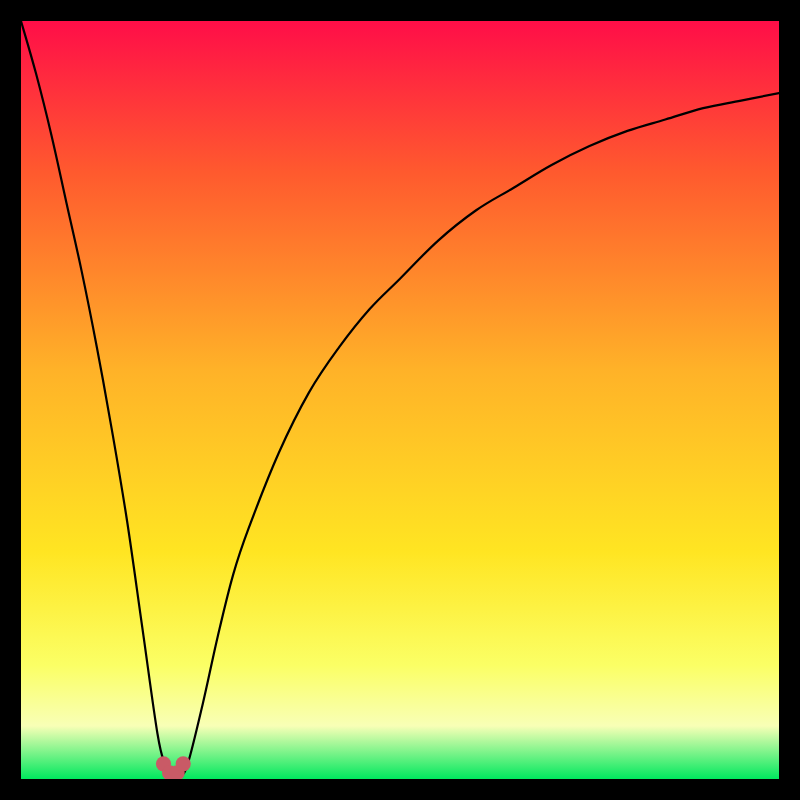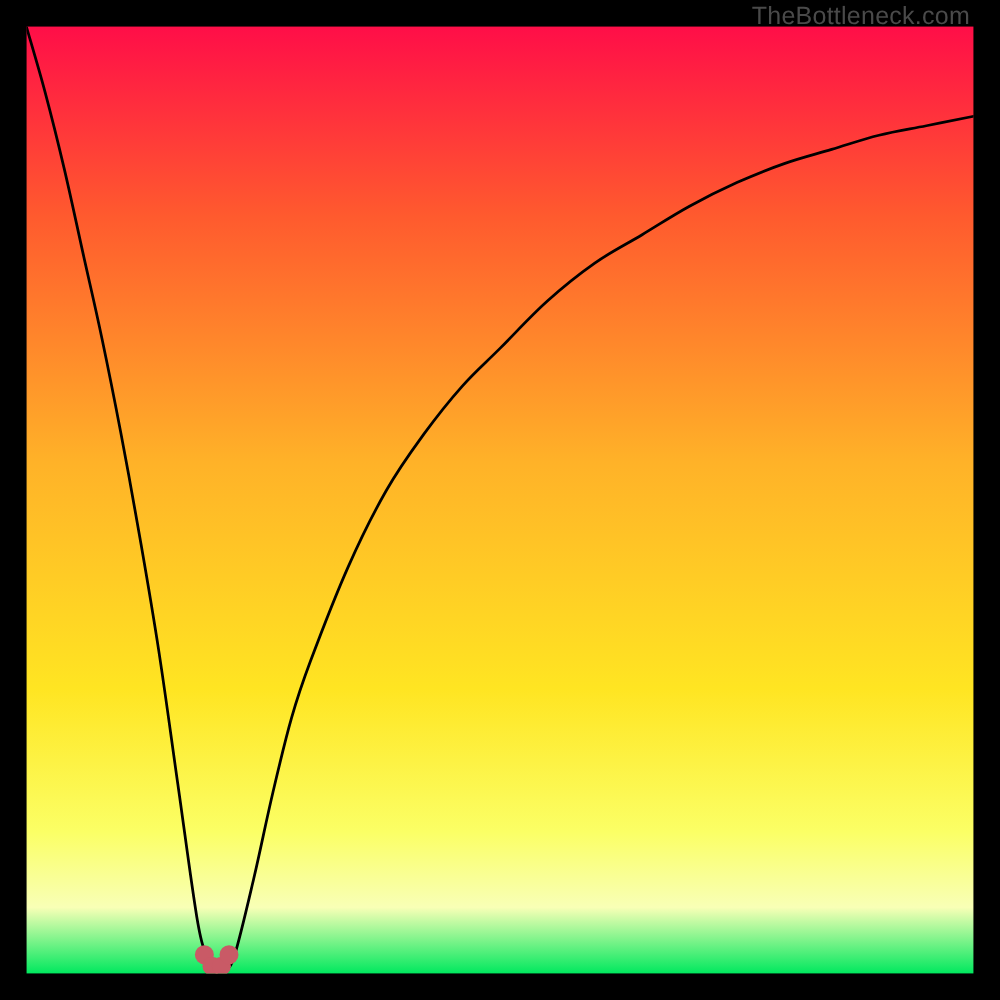--- a/index.html
+++ b/index.html
@@ -64,15 +64,14 @@
       <g id="markerGroup">
           <circle cx="142.50" cy="742.84" r="7.58" fill="#c95a66"></circle>
           <circle cx="148.57" cy="751.94" r="7.58" fill="#c95a66"></circle>
           <circle cx="156.15" cy="751.94" r="7.58" fill="#c95a66"></circle>
           <circle cx="162.21" cy="742.84" r="7.58" fill="#c95a66"></circle>
         </g>
     </svg>
 
   </div>
 
-  <div class="watermark">TheBottleneck.com</div>
 
 </div>
 
 </body></html>

